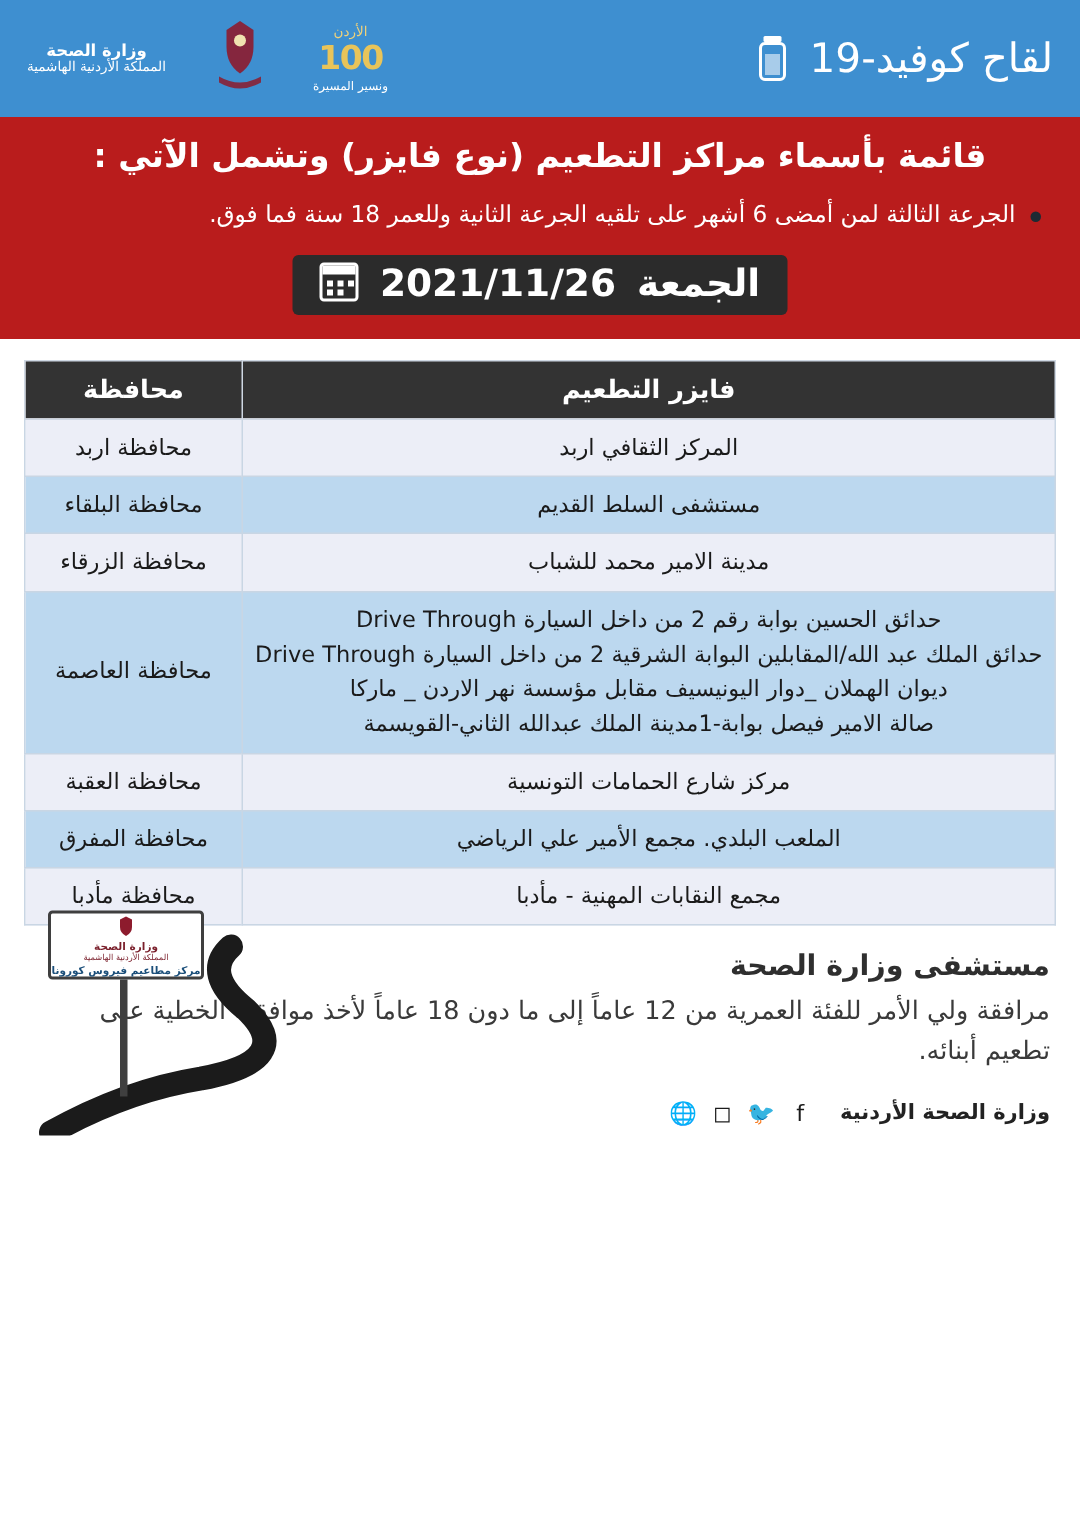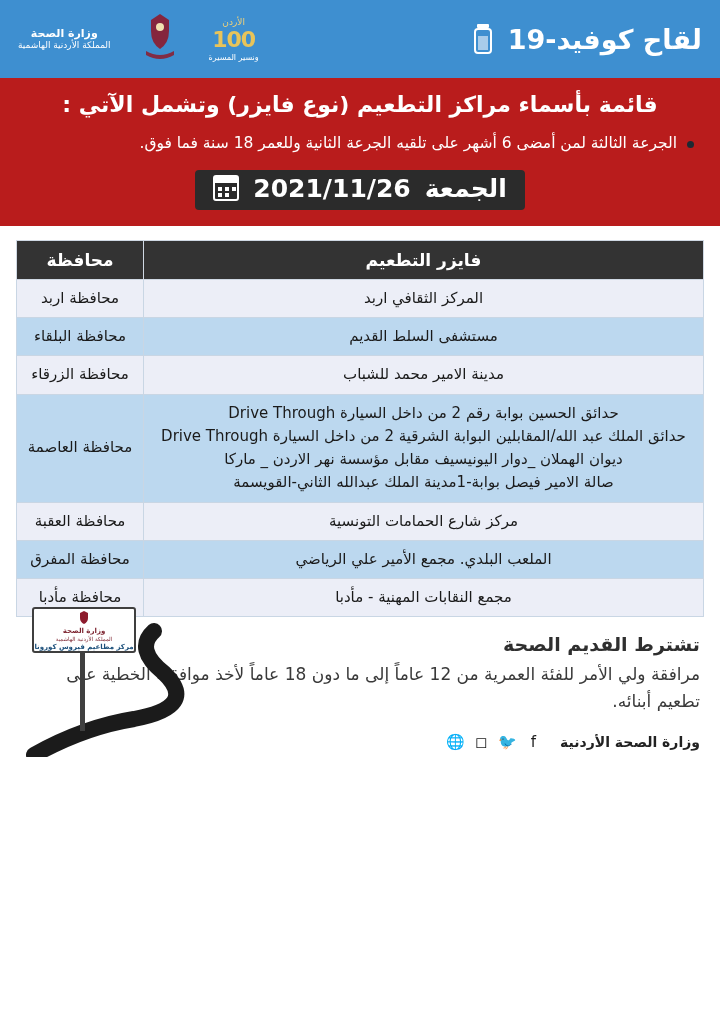--- a/index.html
+++ b/index.html
@@ -27,21 +27,21 @@
     padding: 6px 18px 6px 18px;
   }
   .header-right {
     display: flex;
     align-items: center;
     gap: 10px;
     color: #ffffff;
   }
   .header-title {
     font-size: 27px;
-    font-weight: bold;
+    font-weight: normal;
     color: #ffffff;
     letter-spacing: 0px;
   }
   .vaccine-icon {
     width: 30px;
     height: 34px;
     position: relative;
     display: inline-block;
   }
   .vaccine-icon svg { display: block; }
@@ -172,21 +172,21 @@
     table-layout: fixed;
   }
   table.centers th {
     background: #333333;
     color: #ffffff;
     font-size: 17px;
     font-weight: bold;
     padding: 9px 6px;
     border: 1px solid #cfd8e3;
   }
-  table.centers th.col-gov { width: 127px; }
+  table.centers th.col-gov { width: 145px; }
   table.centers td {
     border: 1px solid #c9d6e4;
     font-size: 15px;
     color: #1a1a1a;
     padding: 7px 8px;
     text-align: center;
     vertical-align: middle;
     line-height: 1.55;
   }
   td.gov {
@@ -404,21 +404,21 @@
             </div>
           </td>
           <td class="gov">محافظة مأدبا</td>
         </tr>
       </tbody>
     </table>
   </div>
 
   <div class="footer">
     <div class="footer-text">
-      <div class="footer-title">تشترط القديم الصحة</div>
+      <div class="footer-title">مستشفى وزارة الصحة</div>
       <div class="footer-body">مرافقة ولي الأمر للفئة العمرية من 12 عاماً إلى ما دون 18 عاماً لأخذ موافقته الخطية على تطعيم أبنائه.</div>
     </div>
 
     <div class="road-art">
       <svg width="220" height="150" viewBox="0 0 220 150" style="position:absolute;left:0;top:0;">
         <path d="M20 148 Q70 120 120 112 Q185 100 150 66 Q120 42 140 24" stroke="#1b1b1b" stroke-width="16" fill="none" stroke-linecap="round"></path>
       </svg>
       <div class="sign-board">
         <svg class="sign-emblem" viewBox="0 0 14 16">
           <path d="M7 1 L11 3 L11 8 Q11 12 7 14 Q3 12 3 8 L3 3 Z" fill="#8d1b2d"></path>

